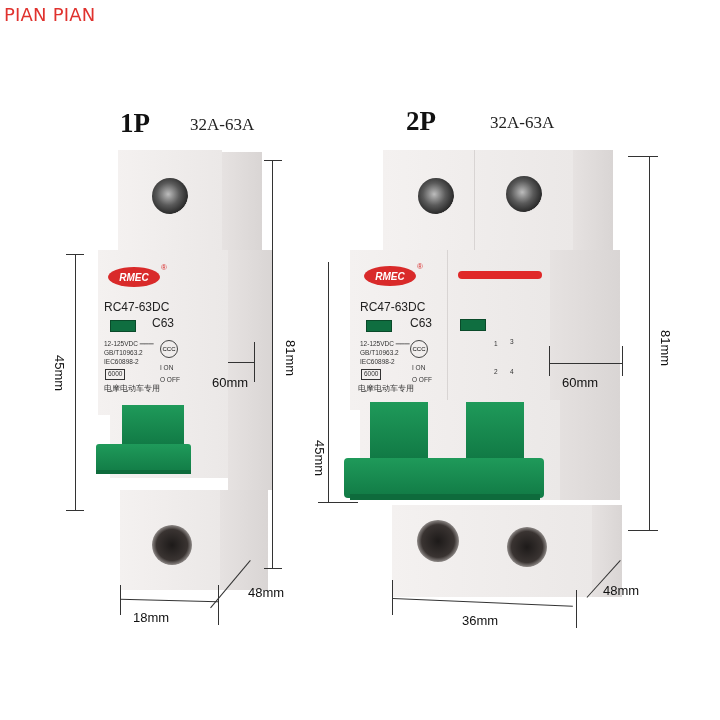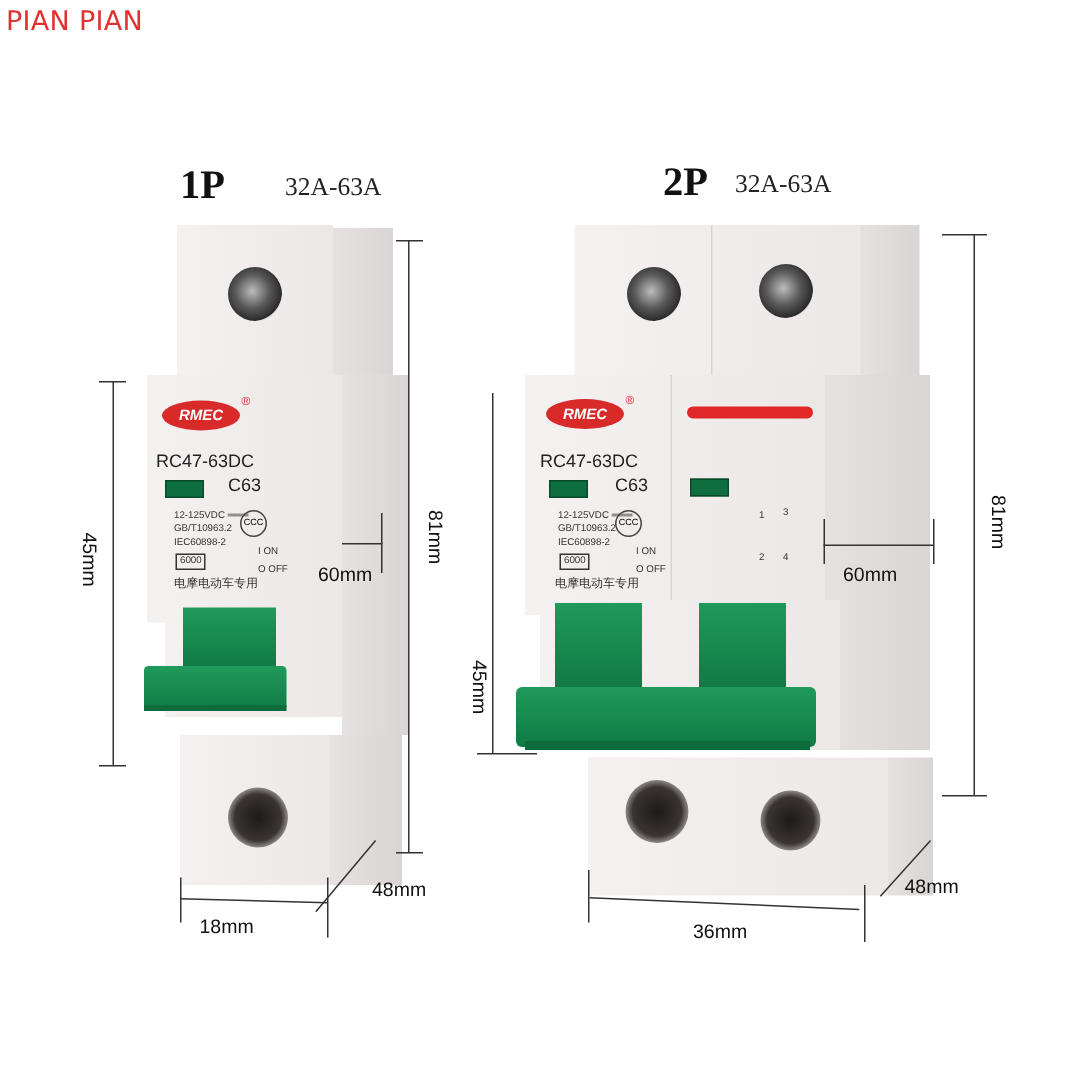--- a/index.html
+++ b/index.html
@@ -12,21 +12,21 @@
   .vert { writing-mode:vertical-rl; }
   .line { background:#333; }
   .body-white { background:linear-gradient(90deg,#f4f1f0,#ebe8e7); }
   .side { background:linear-gradient(90deg,#e6e2e1,#d9d5d4); }
   .screw { border-radius:50%; background:radial-gradient(circle at 45% 45%, #bdbdbd 0%, #5a5a5a 40%, #2a2a2a 70%, #c9c6c5 72%, #e9e6e5 100%); }
   .hole { border-radius:50%; background:radial-gradient(circle at 50% 50%, #1d1a19 0%, #3a3432 55%, #8a8583 70%, #e5e1e0 75%); }
   .green { background:linear-gradient(180deg,#1f9a5a,#117a45); }
   .green-dark { background:#0e6b3c; }
   .logo { background:#d92a2a; border-radius:50%; color:#fff; font-weight:bold; font-size:10px; display:flex; align-items:center; justify-content:center; font-style:italic; }
   .label-text { color:#222; font-size:10.5px; }
-  .label-small { color:#333; font-size:6.5px; line-height:8.5px;margin-left:12px; }
+  .label-small { color:#333; font-size:6.5px; line-height:8.5px; }
   .window { background:#0f6e40; border:1px solid #0a4a2a; }
   .redbar { background:#e02828; border-radius:4px; }
 </style>
 </head>
 <body>
 
 <div class="abs watermark">PIAN PIAN</div>
 
 <div>
   <div class="abs title-pole" style="left:120px;top:108px;">1P</div>
@@ -78,21 +78,21 @@
   <div class="abs line" style="left:120px;top:600px;width:98px;height:1px;transform:rotate(1.5deg);"></div>
   <div class="abs line" style="left:120px;top:585px;width:1px;height:30px;"></div>
   <div class="abs line" style="left:218px;top:585px;width:1px;height:40px;"></div>
   <div class="abs dim" style="left:133px;top:610px;">18mm</div>
 
   <div class="abs line" style="left:218px;top:560px;width:1px;height:62px;transform:rotate(40deg);transform-origin:top left;left:250px;"></div>
   <div class="abs dim" style="left:248px;top:585px;">48mm</div>
 </div>
 
 <div>
-  <div class="abs title-pole" style="left:442px;top:106px;">2P</div>
+  <div class="abs title-pole" style="left:406px;top:106px;">2P</div>
   <div class="abs title-range" style="left:490px;top:113px;">32A-63A</div>
 
   <div class="abs body-white" style="left:383px;top:150px;width:190px;height:100px;"></div>
   <div class="abs side" style="left:573px;top:150px;width:40px;height:100px;"></div>
   <div class="abs line" style="left:474px;top:150px;width:1px;height:100px;background:#d8d4d3;"></div>
   <div class="abs screw" style="left:418px;top:178px;width:36px;height:36px;"></div>
   <div class="abs screw" style="left:506px;top:176px;width:36px;height:36px;"></div>
 
   <div class="abs body-white" style="left:350px;top:250px;width:200px;height:160px;"></div>
   <div class="abs side" style="left:550px;top:250px;width:70px;height:250px;"></div>

